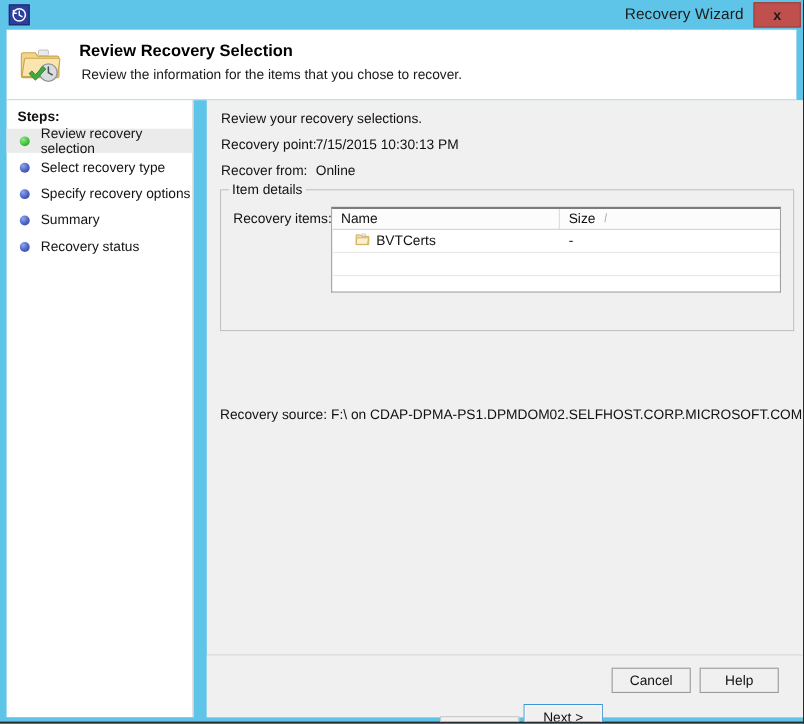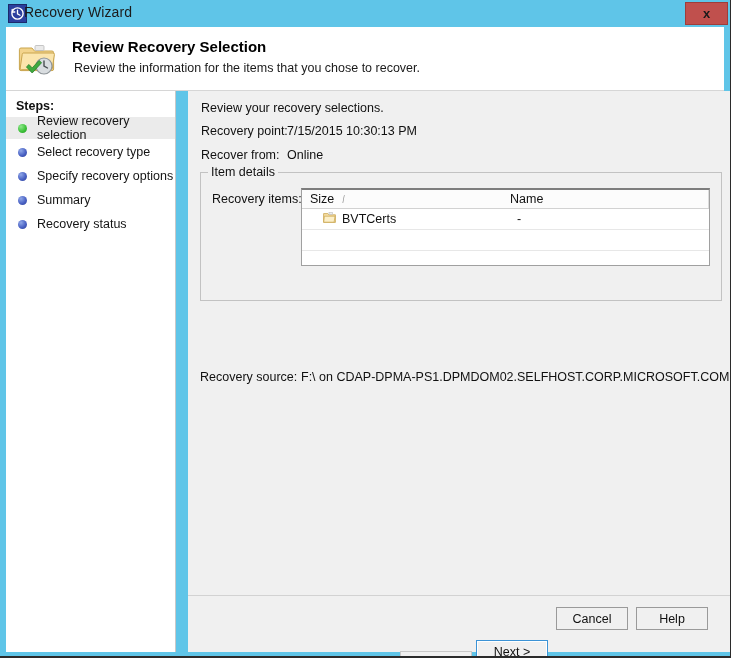--- a/index.html
+++ b/index.html
@@ -40,25 +40,24 @@
     box-sizing: border-box;
     display: flex;
     align-items: center;
     justify-content: center;
   }
   .title-icon svg { display: block; }
   .title-text {
     position: absolute;
     left: 0; top: 4px;
     width: 676px;
-    text-align: left;
+    text-align: right;
     font-size: 14px;
     color: #1b1b1b;
     letter-spacing: 0.1px;
-    padding-left: 24px;
   }
   .close-btn {
     position: absolute;
     right: 3px; top: 2px;
     width: 43px; height: 23px;
     background: #c0504d;
     border: 1px solid #9e3d3a;
     box-sizing: border-box;
     color: #1a1a1a;
     font-size: 13px;
@@ -395,25 +394,25 @@
     <div class="kv-label" style="left:13px; top:57px;">Recover from:</div>
     <div class="kv-value" style="left:99px; top:57px;">Online</div>
 
     <div class="groupbox"></div>
     <div class="groupbox-title">Item details</div>
 
     <div class="items-label">Recovery items:</div>
 
     <div class="listview">
       <div class="lv-header">
+        <div class="lv-col name">Name</div>
         <div class="lv-col size">
           <span>Size</span>
           <span class="sort-glyph">/</span>
         </div>
-        <div class="lv-col name">Name</div>
       </div>
       <div class="lv-row">
         <div class="lv-cell-name">
           <span class="folder-mini">
             <svg width="13" height="12" viewBox="0 0 13 12" aria-hidden="true">
               <path d="M0.6 1.6 h4.2 l1 1.2 h6.6 v7.6 H0.6 Z" fill="#f7dfa6" stroke="#c9a54e" stroke-width="0.8"></path>
               <rect x="6" y="0.6" width="3.4" height="2" fill="#ededed" stroke="#bdbdbd" stroke-width="0.6"></rect>
               <path d="M1.4 4.2 h10.6 l-0.9 6 H0.7 Z" fill="#fcefc9" stroke="#c9a54e" stroke-width="0.7"></path>
             </svg>
           </span>

